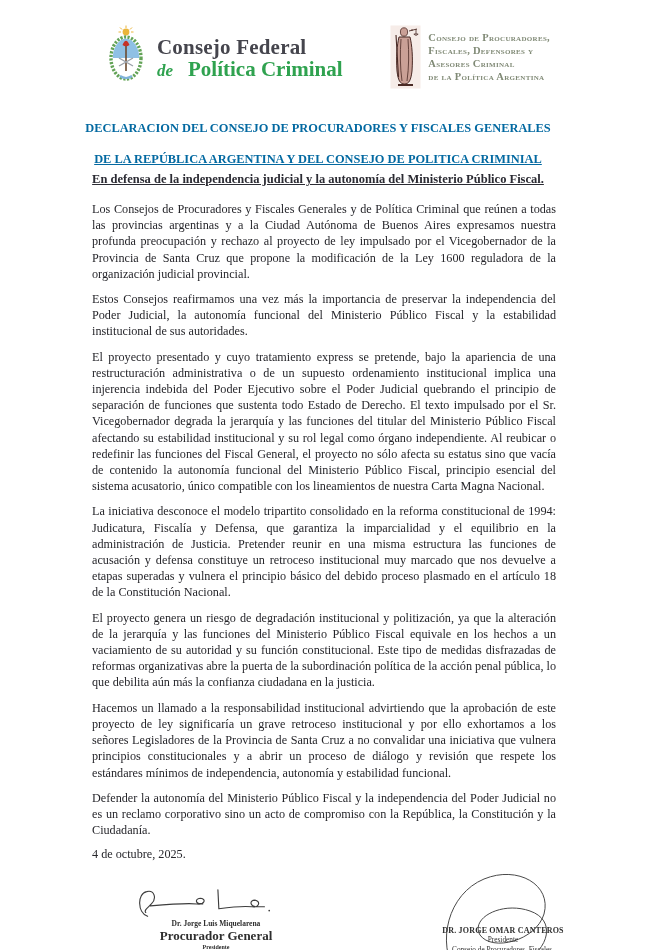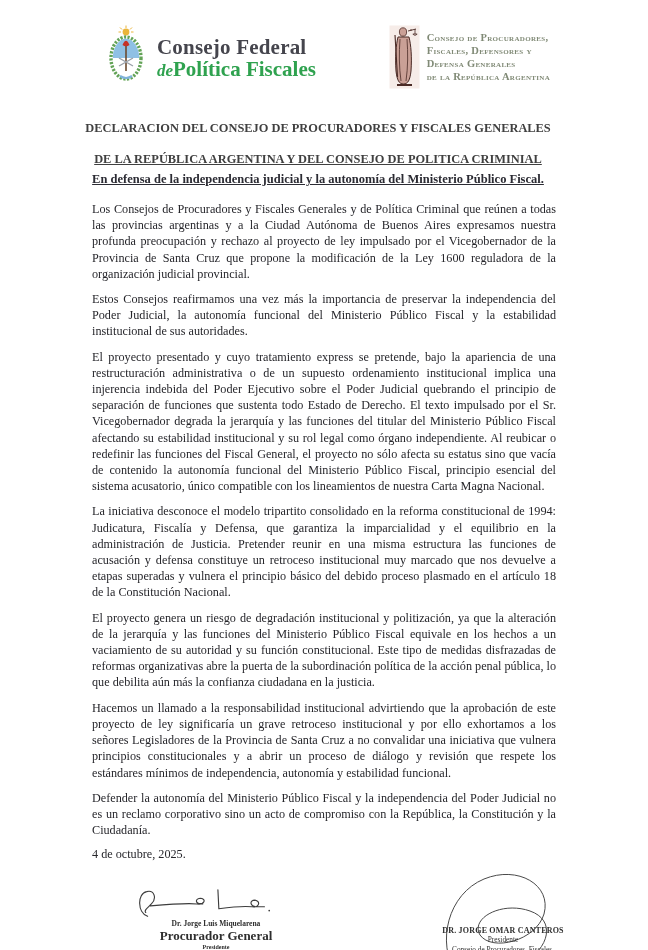--- a/index.html
+++ b/index.html
@@ -9,29 +9,29 @@
   }
 
   
   .header { display:flex; justify-content:space-between; align-items:flex-start;
             padding:25px 86px 0 104px; }
   .logo-left { display:flex; align-items:center; gap:9px; }
   .coat-svg { width:44px; height:60px; }
   .logo-left-text { line-height:1.05; padding-top:6px; }
   .ll1 { font-size:21px; font-weight:bold; color:#45454d; letter-spacing:0.2px; }
   .ll2 { font-size:21px; font-weight:bold; color:#2fa24f; }
-  .ll2 .de { font-style:italic; font-size:17px; margin-right:0; }
+  .ll2 .de { font-style:italic; font-size:17px; margin-right:15px; }
 
   .logo-right { display:flex; align-items:flex-start; gap:7px; }
   .statue-svg { width:31px; height:64px; }
   .logo-right-text { font-variant:small-caps; color:#808a76; font-weight:600;
                      font-size:10.5px; line-height:13px; letter-spacing:0.3px; padding-top:6px; }
 
   
-  .title  { text-align:center; font-weight:bold; font-size:12.4px; color:#404040; }
+  .title  { text-align:center; font-weight:bold; font-size:12.4px; color:#0369a1; }
   .title1 { margin-top:32px; }
   .title2 { margin-top:16px;text-decoration:underline; }
   .subtitle { text-align:center; font-weight:bold; font-size:12.5px; color:#2b2b33;
               text-decoration:underline; margin-top:5px; }
 
   
   .content { width:472px; margin:14px 0 0 92px; }
   .content p { margin:0 8px 9px 0; text-align:justify; font-size:12.2px;
                line-height:16.2px; color:#26262b; hyphens:auto; -webkit-hyphens:auto; }
   .date { margin:8px 0 0 92px; font-size:12.2px; color:#26262b; }
@@ -69,42 +69,42 @@
         <circle cx="22" cy="7" r="3.4" fill="#eab53a"></circle>
         <ellipse cx="22" cy="33" rx="15" ry="21" fill="#ffffff" stroke="#63a357" stroke-width="3.4" stroke-dasharray="2.2 1.4"></ellipse>
         <path d="M8.8 33 A 13.2 19.2 0 0 1 35.2 33 Z" fill="#8fc0e4"></path>
         <line x1="22" y1="17" x2="22" y2="46" stroke="#6b4a2f" stroke-width="1.6"></line>
         <path d="M18.5 20 Q22 11.5 25.5 20 Q22 22.5 18.5 20 Z" fill="#c63127"></path>
         <path d="M15 41 L29 33 M15 33 L29 41" stroke="#9aa0a8" stroke-width="1.4" fill="none"></path>
         <path d="M16 51 Q22 55 28 51" stroke="#7fb2d9" stroke-width="2.2" fill="none"></path>
       </svg>
       <div class="logo-left-text">
         <div class="ll1">Consejo Federal</div>
-        <div class="ll2"><span class="de">de</span><span>Política Fiscales</span></div>
+        <div class="ll2"><span class="de">de</span><span>Política Criminal</span></div>
       </div>
     </div>
 
     <div class="logo-right">
       <svg class="statue-svg" viewBox="0 0 31 64">
         <rect x="0.5" y="0.5" width="30" height="63" fill="#f6ece8"></rect>
         <ellipse cx="14" cy="7" rx="3.6" ry="4.2" fill="#caa096" stroke="#4a2a25" stroke-width="0.8"></ellipse>
         <path d="M9 12 C 7 20 6 32 7 46 C 8 55 10 59 14.5 59 C 19 59 21 55 22 46 C 23 32 22 20 20 12 Z" fill="#caa096" stroke="#4a2a25" stroke-width="1"></path>
         <path d="M11 14 C 10 28 10 42 12 56 M18 14 C 19 28 19 42 17 56" stroke="#4a2a25" stroke-width="0.8" fill="none"></path>
         <line x1="19" y1="6" x2="27" y2="4" stroke="#4a2a25" stroke-width="0.9"></line>
         <line x1="26" y1="4" x2="26" y2="9" stroke="#4a2a25" stroke-width="0.8"></line>
         <path d="M23.8 9 h4.4 M22 4 v2" stroke="#4a2a25" stroke-width="0.8"></path>
         <path d="M24 9 a2.2 2.2 0 0 0 4 0" fill="none" stroke="#4a2a25" stroke-width="0.8"></path>
         <line x1="6" y1="10" x2="8.5" y2="52" stroke="#4a2a25" stroke-width="1.1"></line>
         <path d="M8 60 h15" stroke="#4a2a25" stroke-width="2"></path>
       </svg>
       <div class="logo-right-text">
         <div>Consejo de Procuradores,</div>
         <div>Fiscales, Defensores y</div>
-        <div>Defensa Generales</div>
-        <div>de la República Argentina</div>
+        <div>Asesores Criminal</div>
+        <div>de la Política Argentina</div>
       </div>
     </div>
   </div>
 
   <div class="title title1">DECLARACION DEL CONSEJO DE PROCURADORES Y FISCALES GENERALES</div>
   <div class="title title2">DE LA REPÚBLICA ARGENTINA Y DEL CONSEJO DE POLITICA CRIMINIAL</div>
   <div class="subtitle">En defensa de la independencia judicial y la autonomía del Ministerio Público Fiscal.</div>
 
   <div class="content">
     <p>Los Consejos de Procuradores y Fiscales Generales y de Política Criminal que reúnen a todas las provincias argentinas y a la Ciudad Autónoma de Buenos Aires expresamos nuestra profunda preocupación y rechazo al proyecto de ley impulsado por el Vicegobernador de la Provincia de Santa Cruz que propone la modificación de la Ley 1600 reguladora de la organización judicial provincial.</p>

